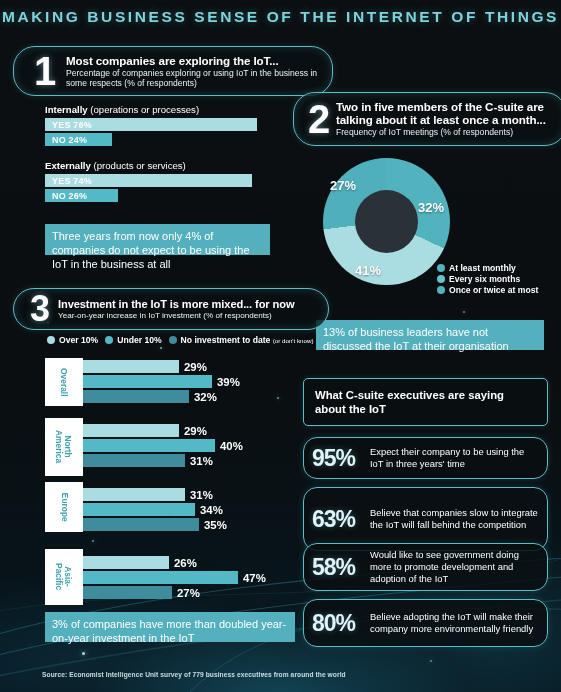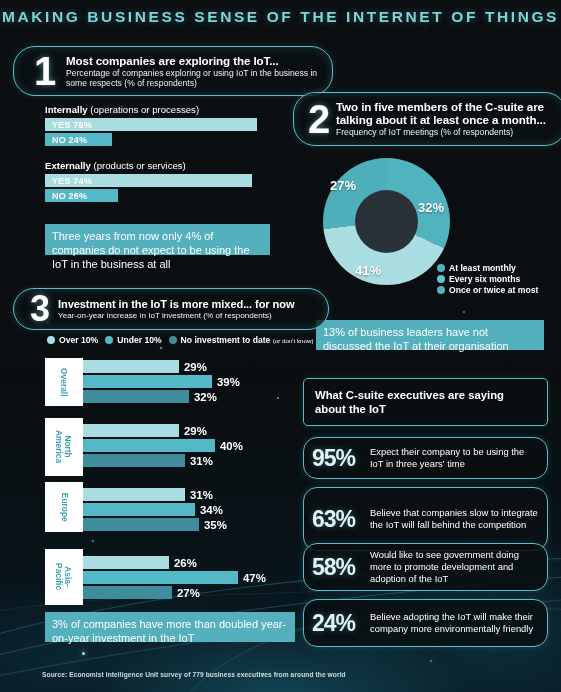--- a/index.html
+++ b/index.html
@@ -281,18 +281,18 @@
   </div>
   <div class="quote" style="left:303px;top:487px;width:245px;height:64px;">
     <div class="q-pct">63%</div>
     <div class="q-txt">Believe that companies slow to integrate the IoT will fall behind the competition</div>
   </div>
   <div class="quote" style="left:303px;top:543px;width:245px;height:48px;">
     <div class="q-pct">58%</div>
     <div class="q-txt">Would like to see government doing more to promote development and adoption of the IoT</div>
   </div>
   <div class="quote" style="left:303px;top:599px;width:245px;height:48px;">
-    <div class="q-pct">24%</div>
+    <div class="q-pct">80%</div>
     <div class="q-txt">Believe adopting the IoT will make their company more environmentally friendly</div>
   </div>
 
   <div class="source">Source: Economist Intelligence Unit survey of 779 business executives from around the world</div>
 </div>
 
 </body></html>

